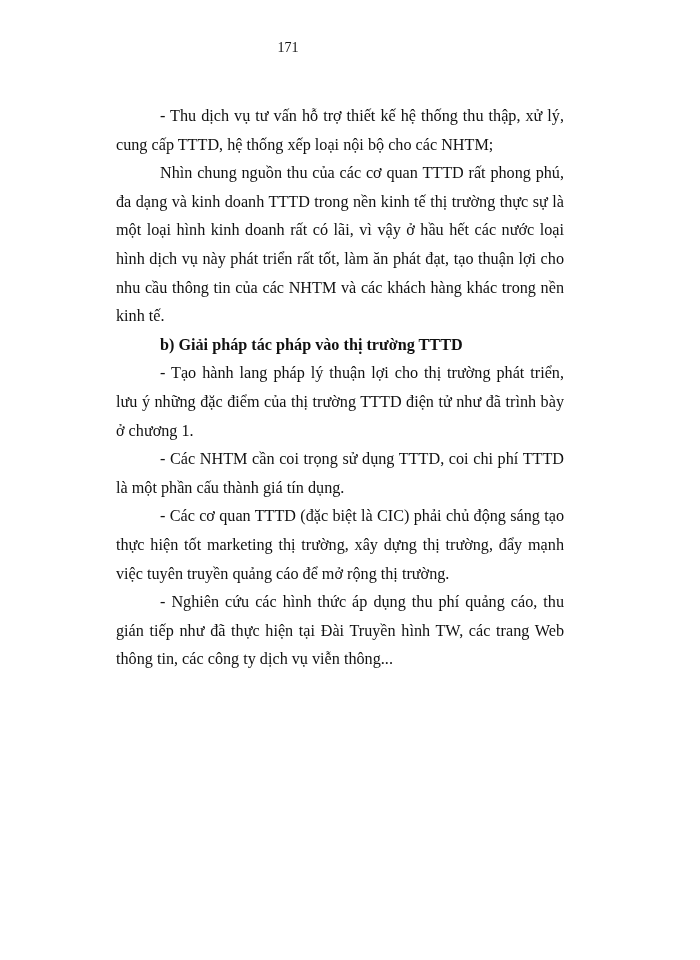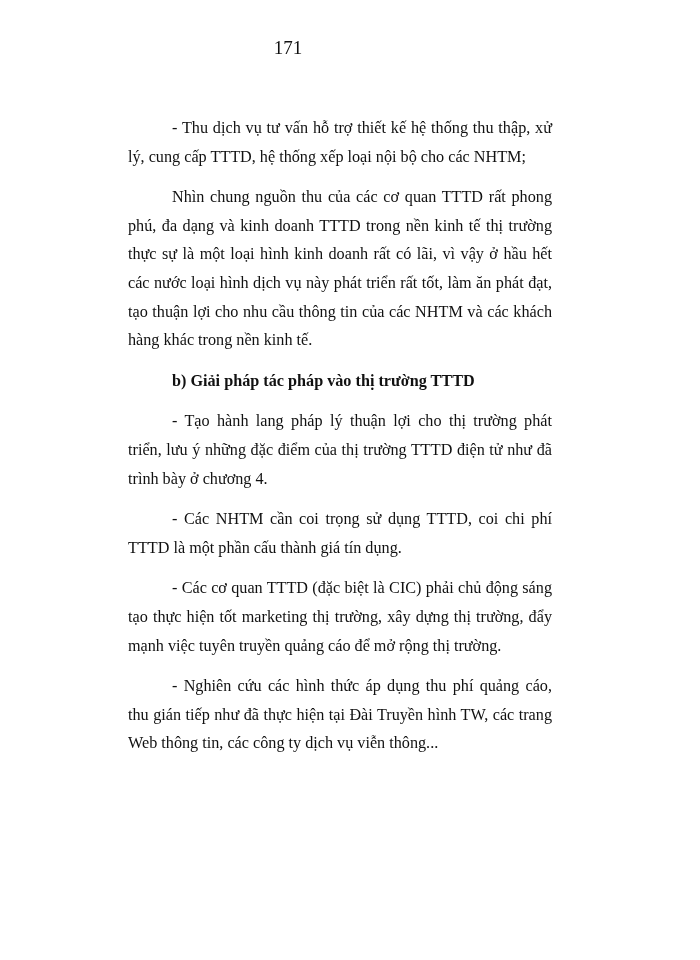--- a/index.html
+++ b/index.html
@@ -14,46 +14,46 @@
       overflow: hidden;
       font-family: "Liberation Serif", "DejaVu Serif", serif;
       color: #111111;
     }
     .page-number {
       position: absolute;
       top: 39px;
       left: 0;
       width: 576px;
       text-align: center;
-      font-size: 19px;
+      font-size: 14px;
       line-height: 18px;
     }
     .content {
       position: absolute;
       top: 102px;
       left: 116px;
       width: 448px;
     }
     .para {
-      margin: 12px;
+      margin: 0;
       font-size: 16.2px;
       line-height: 28.6px;
       text-align: justify;
       text-indent: 44px;
     }
     .para.heading {
       font-weight: bold;
     }
   </style>
 </head>
 <body>
 
 <div class="page-number">171</div>
 
 <div class="content">
   <p class="para">- Thu dịch vụ tư vấn hỗ trợ thiết kế hệ thống thu thập, xử lý, cung cấp TTTD, hệ thống xếp loại nội bộ cho các NHTM;</p>
   <p class="para">Nhìn chung nguồn thu của các cơ quan TTTD rất phong phú, đa dạng và kinh doanh TTTD trong nền kinh tế thị trường thực sự là một loại hình kinh doanh rất có lãi, vì vậy ở hầu hết các nước loại hình dịch vụ này phát triển rất tốt, làm ăn phát đạt, tạo thuận lợi cho nhu cầu thông tin của các NHTM và các khách hàng khác trong nền kinh tế.</p>
   <p class="para heading">b) Giải pháp tác pháp vào thị trường TTTD</p>
-  <p class="para">- Tạo hành lang pháp lý thuận lợi cho thị trường phát triển, lưu ý những đặc điểm của thị trường TTTD điện tử như đã trình bày ở chương 4.</p>
+  <p class="para">- Tạo hành lang pháp lý thuận lợi cho thị trường phát triển, lưu ý những đặc điểm của thị trường TTTD điện tử như đã trình bày ở chương 1.</p>
   <p class="para">- Các NHTM cần coi trọng sử dụng TTTD, coi chi phí TTTD là một phần cấu thành giá tín dụng.</p>
   <p class="para">- Các cơ quan TTTD (đặc biệt là CIC) phải chủ động sáng tạo thực hiện tốt marketing thị trường, xây dựng thị trường, đẩy mạnh việc tuyên truyền quảng cáo để mở rộng thị trường.</p>
   <p class="para">- Nghiên cứu các hình thức áp dụng thu phí quảng cáo, thu gián tiếp như đã thực hiện tại Đài Truyền hình TW, các trang Web thông tin, các công ty dịch vụ viễn thông...</p>
 </div>
 
 </body></html>

